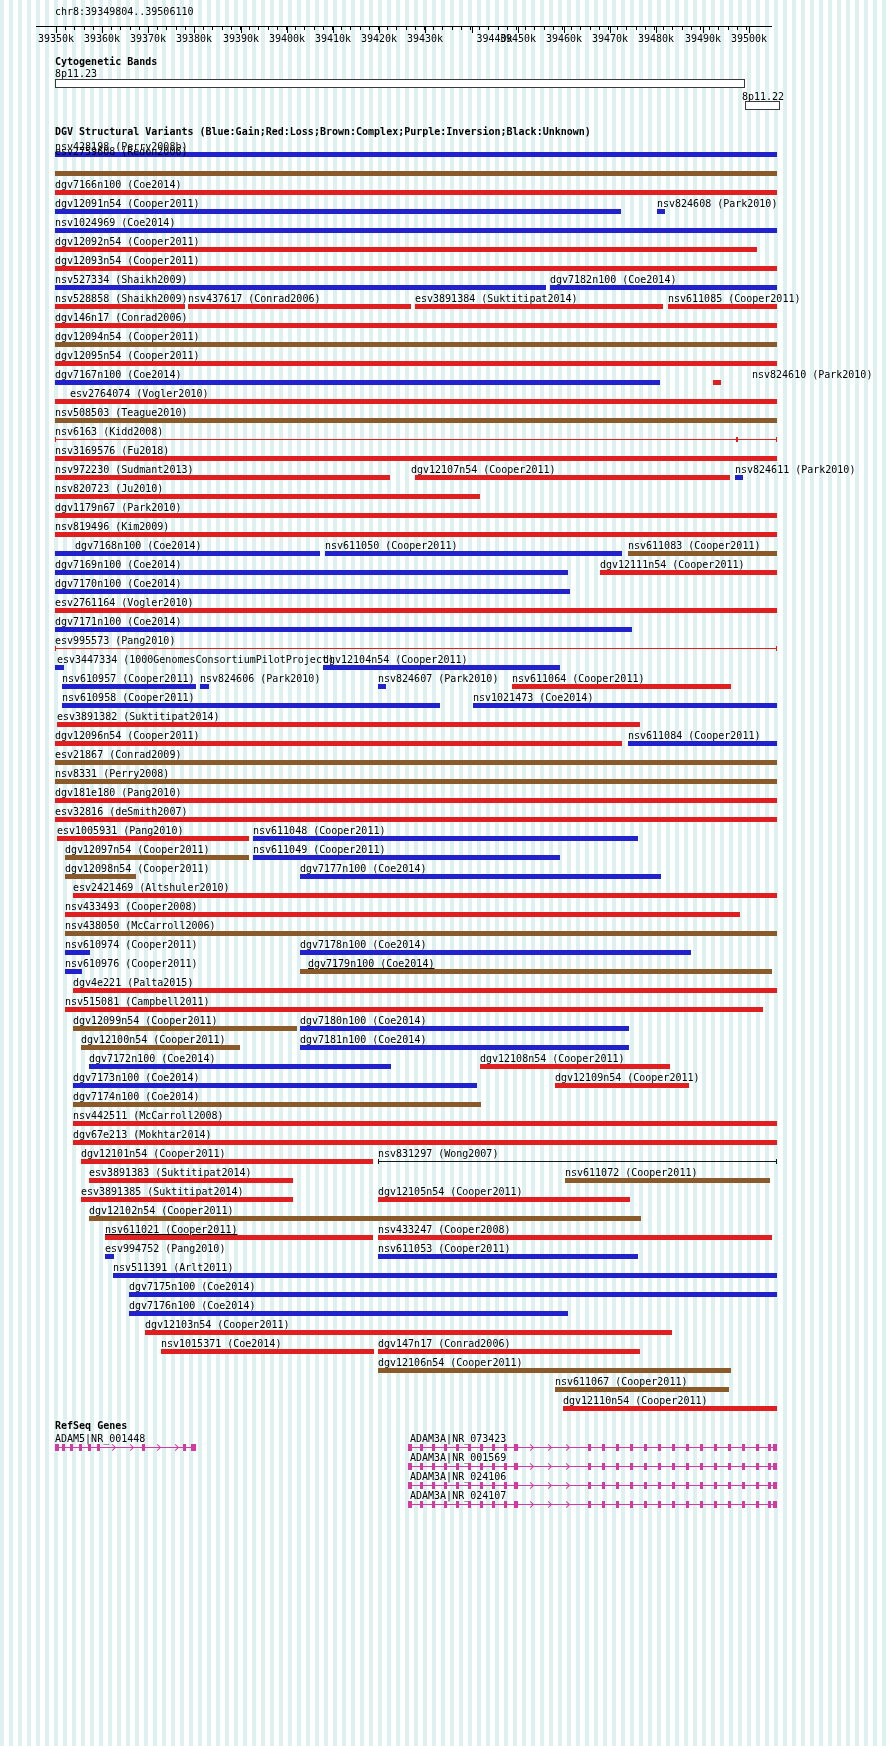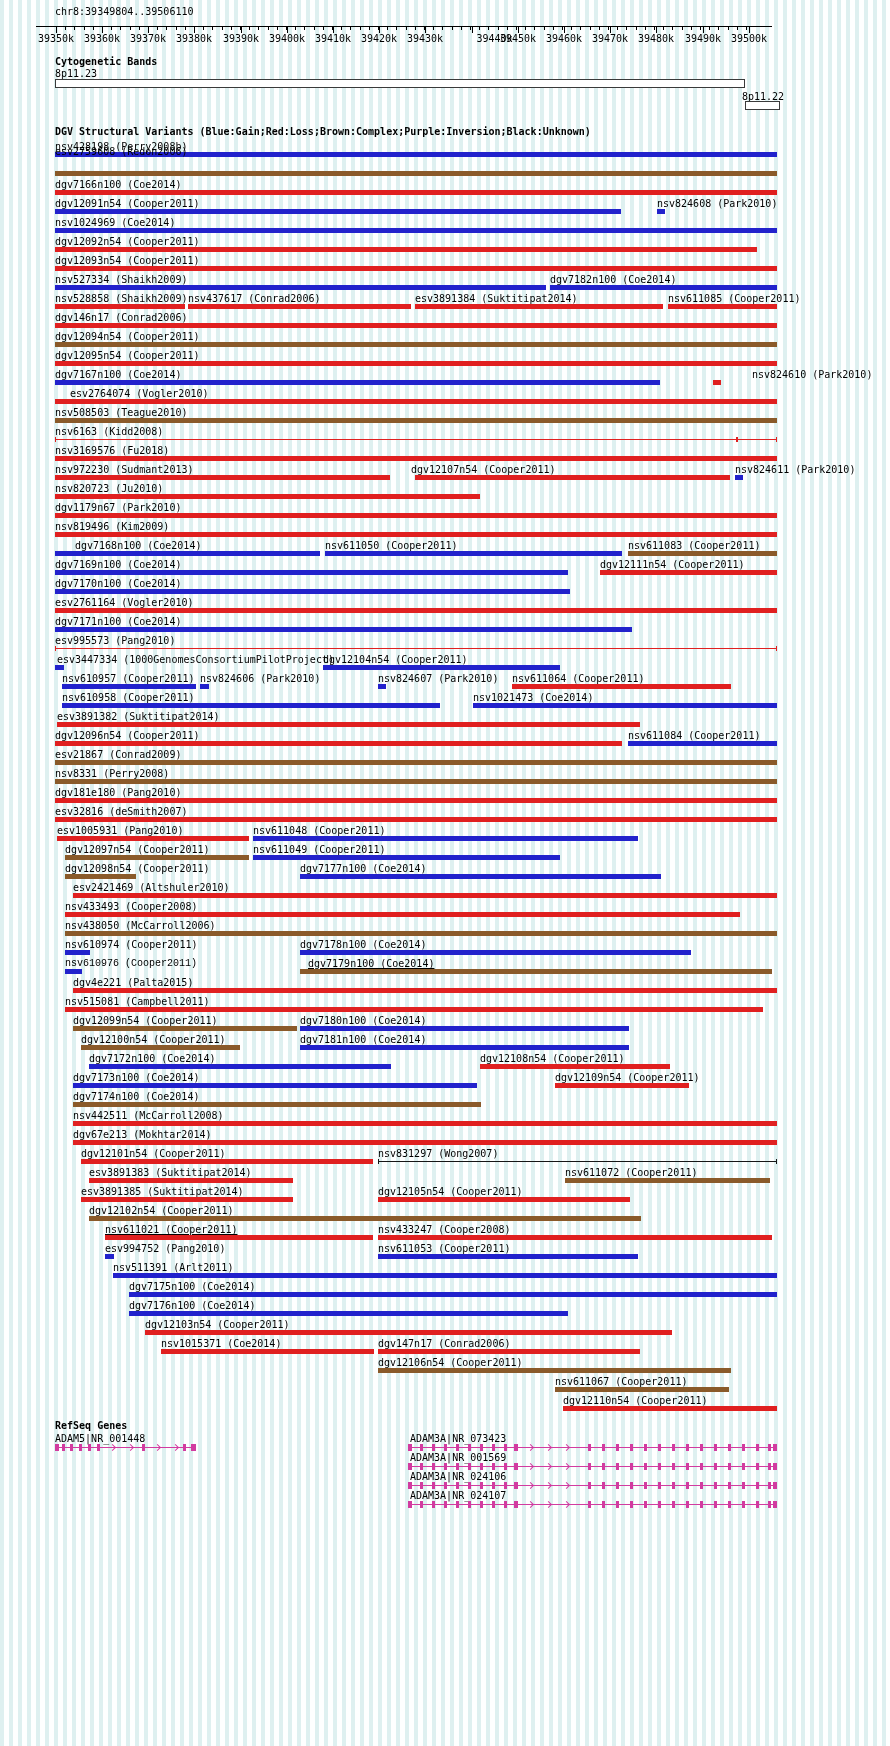--- a/index.html
+++ b/index.html
@@ -204,21 +204,21 @@
     <div class="vlab" style="left: 73px; top: 882px;">esv2421469 (Altshuler2010)</div>
     <div class="vbar" style="left: 73px; width: 704px; top: 893px; --c: #e02020;"></div>
     <div class="vlab" style="left: 65px; top: 901px;">nsv433493 (Cooper2008)</div>
     <div class="vbar" style="left: 65px; width: 675px; top: 912px; --c: #e02020;"></div>
     <div class="vlab" style="left: 65px; top: 920px;">nsv438050 (McCarroll2006)</div>
     <div class="vbar" style="left: 65px; width: 712px; top: 931px; --c: #8a5a2a;"></div>
     <div class="vlab" style="left: 65px; top: 939px;">nsv610974 (Cooper2011)</div>
     <div class="vbar" style="left: 65px; width: 25px; top: 950px; --c: #2222cc;"></div>
     <div class="vlab" style="left: 300px; top: 939px;">dgv7178n100 (Coe2014)</div>
     <div class="vbar" style="left: 300px; width: 391px; top: 950px; --c: #2222cc;"></div>
-    <div class="vlab" style="left: 65px; top: 958px; font-family: Liberation Mono, monospace;">nsv610976 (Cooper2011)</div>
+    <div class="vlab" style="left: 65px; top: 958px;">nsv610976 (Cooper2011)</div>
     <div class="vbar" style="left: 65px; width: 17px; top: 969px; --c: #2222cc;"></div>
     <div class="vlab" style="left: 308px; top: 958px; text-decoration: underline;">dgv7179n100 (Coe2014)</div>
     <div class="vbar" style="left: 300px; width: 472px; top: 969px; --c: #8a5a2a;"></div>
     <div class="vlab" style="left: 73px; top: 977px;">dgv4e221 (Palta2015)</div>
     <div class="vbar" style="left: 73px; width: 704px; top: 988px; --c: #e02020;"></div>
     <div class="vlab" style="left: 65px; top: 996px;">nsv515081 (Campbell2011)</div>
     <div class="vbar" style="left: 65px; width: 698px; top: 1007px; --c: #e02020;"></div>
     <div class="vlab" style="left: 73px; top: 1015px;">dgv12099n54 (Cooper2011)</div>
     <div class="vbar" style="left: 73px; width: 224px; top: 1026px; --c: #8a5a2a;"></div>
     <div class="vlab" style="left: 300px; top: 1015px;">dgv7180n100 (Coe2014)</div>

